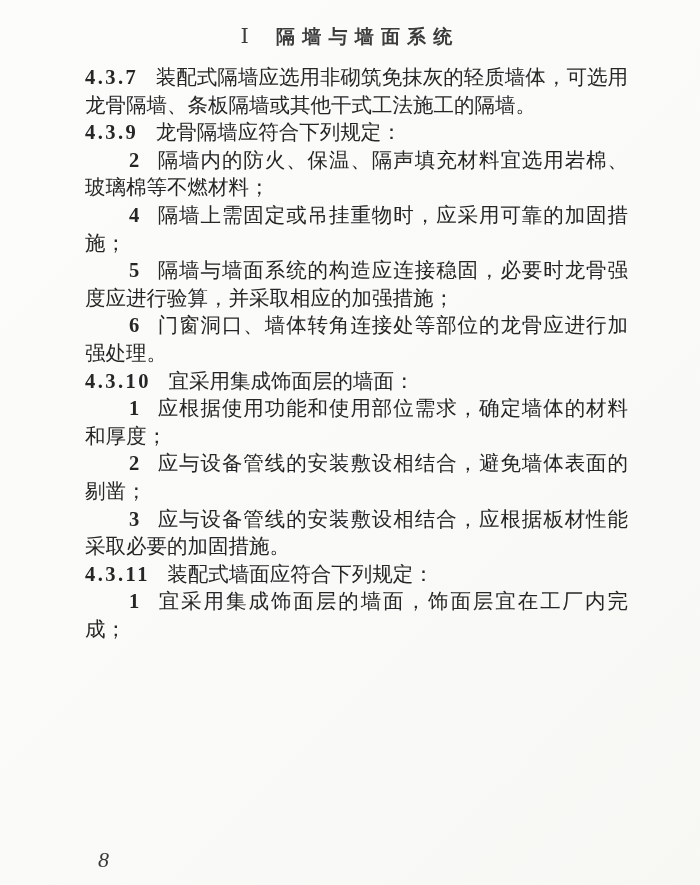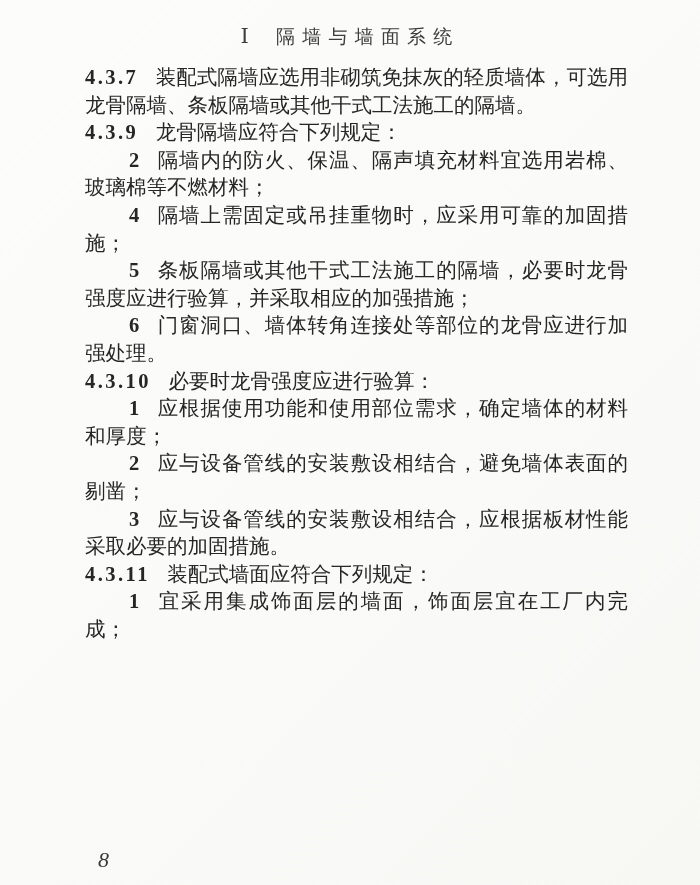--- a/index.html
+++ b/index.html
@@ -26,20 +26,21 @@
     white-space: nowrap;
   }
   .header .numeral {
     display: inline-block;
     font-size: 21px;
     margin-right: 1.3em;
     letter-spacing: 0;
   }
   .header .title {
     letter-spacing: 0.38em;
+    font-weight: bold;
   }
   .body-text {
     margin: 14px 72px 0 85px;
     font-size: 20.5px;
     line-height: 27.6px;
     text-align: justify;
     text-justify: inter-ideograph;
   }
   .body-text p {
     margin: 0;
@@ -82,25 +83,25 @@
 
 
     <p class="clause"><span class="num">4.3.9</span><span>龙骨隔墙应符合下列规定：</span></p>
 
 
     <p class="item"><span class="num">2</span><span>隔墙内的防火、保温、隔声填充材料宜选用岩棉、玻璃棉等不燃材料；</span></p>
 
 
     <p class="item"><span class="num">4</span><span>隔墙上需固定或吊挂重物时，应采用可靠的加固措施；</span></p>
 
-    <p class="item"><span class="num">5</span><span>条板隔墙或其他干式工法施工的隔墙，必要时龙骨强度应进行验算，并采取相应的加强措施；</span></p>
+    <p class="item"><span class="num">5</span><span>隔墙与墙面系统的构造应连接稳固，必要时龙骨强度应进行验算，并采取相应的加强措施；</span></p>
 
     <p class="item"><span class="num">6</span><span>门窗洞口、墙体转角连接处等部位的龙骨应进行加强处理。</span></p>
 
-    <p class="clause"><span class="num">4.3.10</span><span>必要时龙骨强度应进行验算：</span></p>
+    <p class="clause"><span class="num">4.3.10</span><span>宜采用集成饰面层的墙面：</span></p>
 
     <p class="item"><span class="num">1</span><span>应根据使用功能和使用部位需求，确定墙体的材料和厚度；</span></p>
 
     <p class="item"><span class="num">2</span><span>应与设备管线的安装敷设相结合，避免墙体表面的剔凿；</span></p>
 
     <p class="item"><span class="num">3</span><span>应与设备管线的安装敷设相结合，应根据板材性能采取必要的加固措施。</span></p>
 
     <p class="clause"><span class="num">4.3.11</span><span>装配式墙面应符合下列规定：</span></p>
 
     <p class="item"><span class="num">1</span><span>宜采用集成饰面层的墙面，饰面层宜在工厂内完成；</span></p>

